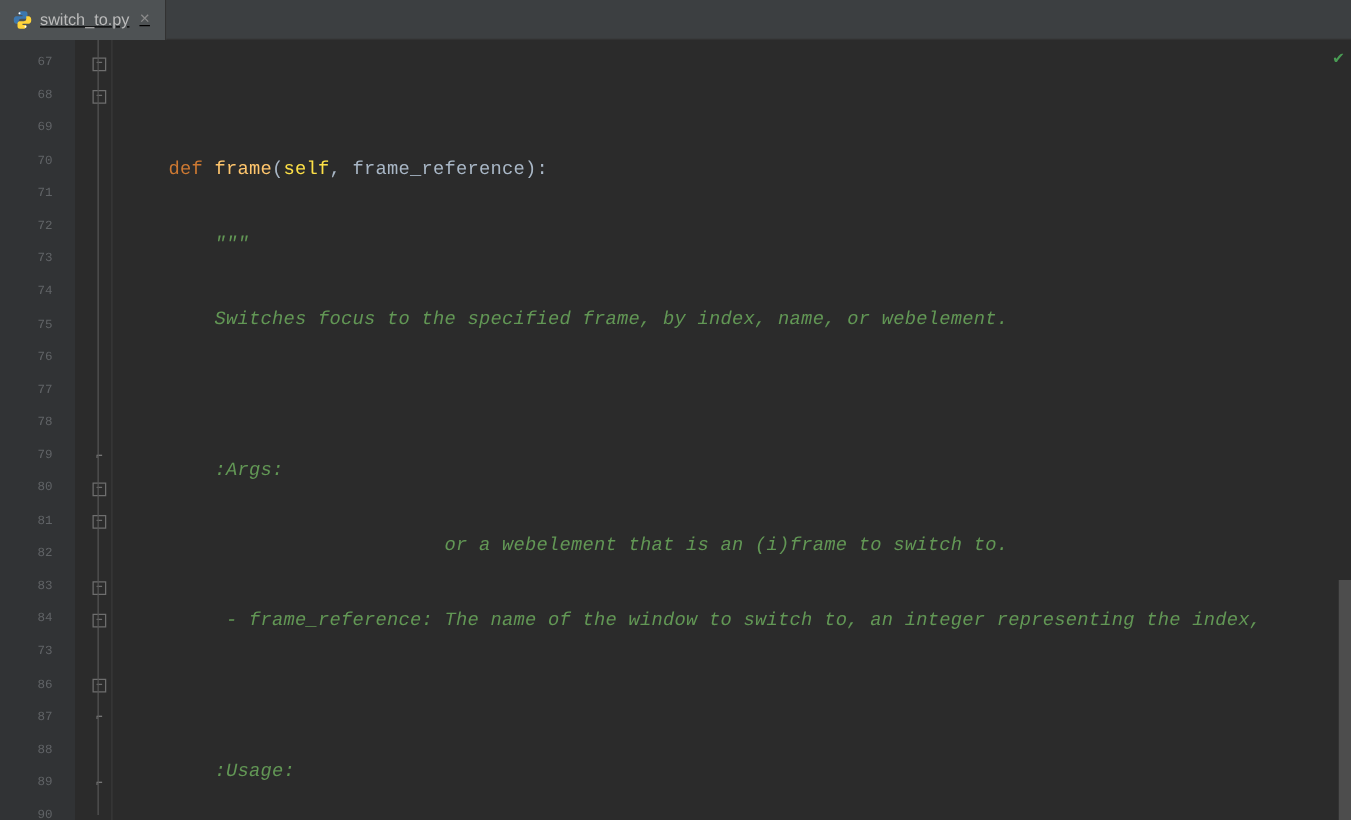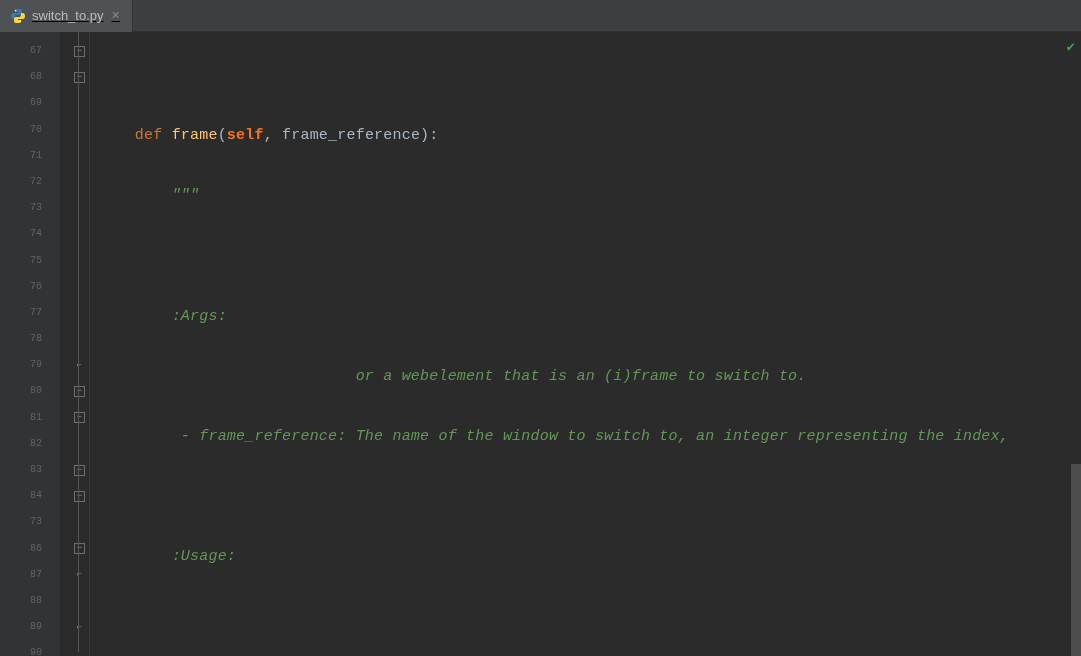--- a/index.html
+++ b/index.html
@@ -106,21 +106,21 @@
   }
   .code-line {
     height: 26.2px;
     line-height: 26.2px;
     color: #a9b7c6;
     padding-left: 8px;
     letter-spacing: 0.2px;
   }
   .kw { color: #cc7832; }
   .fn { color: #ffc66d; }
-  .self { color: #f97316; font-weight: bold; }
+  .self { color: #fde047; }
   .doc { color: #629755; font-style: italic; }
   .ident { color: #a9b7c6; }
   .punct { color: #a9b7c6; }
   .check-icon {
     position: absolute;
     top: 6px;
     right: 6px;
     color: #499c54;
     font-size: 14px;
   }
@@ -224,20 +224,21 @@
     <div class="fold-mark">
         <span class="fold-minus" style="border:none;">⌐</span>
       </div>
   </div>
   <div class="code-area">
     <span class="check-icon">✔</span>
     <div class="scrollbar"></div>
 
     <div class="code-line">    <span class="kw">def </span><span class="fn">frame</span><span class="punct">(</span><span class="self">self</span><span class="punct">, </span><span class="ident">frame_reference):</span></div>
     <div class="code-line">        <span class="doc">"""</span></div>
+    <div class="code-line">        <span class="doc">Switches focus to the specified frame, by index, name, or webelement.</span></div>
     <div class="code-line"><span class="doc"></span></div>
     <div class="code-line">        <span class="doc">:Args:</span></div>
     <div class="code-line">                            <span class="doc">or a webelement that is an (i)frame to switch to.</span></div>
     <div class="code-line">        <span class="doc"> - frame_reference: The name of the window to switch to, an integer representing the index,</span></div>
     <div class="code-line"><span class="doc"></span></div>
     <div class="code-line">        <span class="doc">:Usage:</span></div>
     
     
     
     

